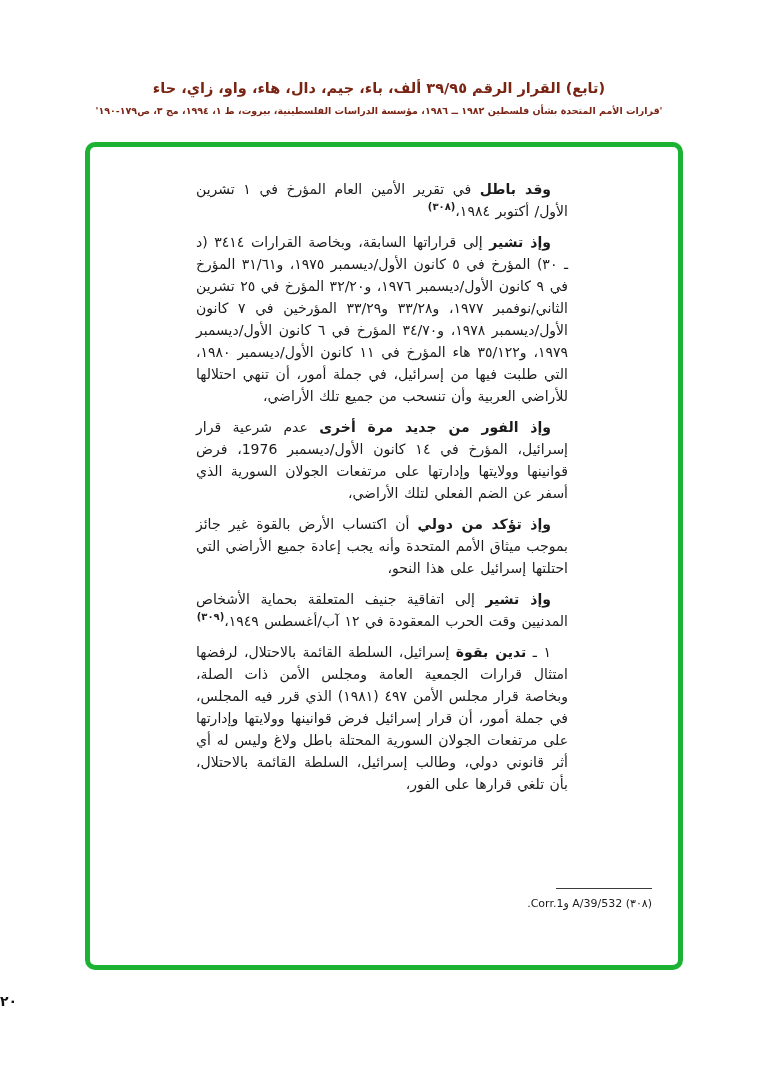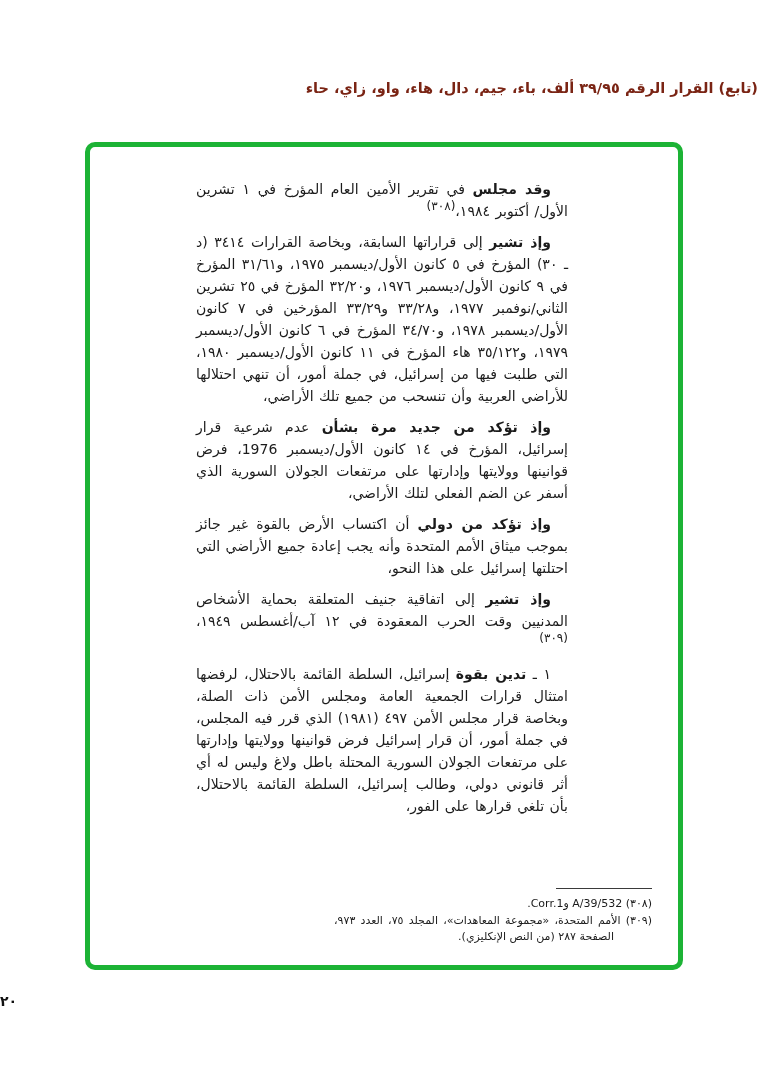--- a/index.html
+++ b/index.html
@@ -5,21 +5,21 @@
   html,body{margin:0;padding:0;}
   body{
     width:758px;height:1078px;position:relative;background:#ffffff;
     font-family:"DejaVu Sans", sans-serif;overflow:hidden;
   }
   .page{position:absolute;inset:0;background:#fff;}
 
   
   .header-title{
     position:absolute;top:80px;left:0;right:0;
-    direction:rtl;
+    text-align:center;direction:rtl;
     font-size:14.5px;font-weight:bold;
     color:var(--header-text,#7a2414);
     letter-spacing:0;
   }
   .header-source{
     position:absolute;top:105px;left:0;right:0;
     text-align:center;direction:rtl;
     font-size:9.5px;font-weight:bold;
     color:var(--header-text,#7a2414);
   }
@@ -37,21 +37,21 @@
   .doc-text{
     position:absolute;top:31px;right:110px;width:372px;
     direction:rtl;text-align:justify;
     font-size:14px;line-height:22px;
     color:var(--body-text,#1b1b1b);
     word-spacing:1px;
   }
   .para{margin:0 0 9px 0;text-indent:17px;}
   .para:last-child{margin-bottom:0;}
   .lead{font-weight:bold;}
-  .fn-ref{font-size:12px;vertical-align:6px;line-height:0;}
+  .fn-ref{font-size:10px;vertical-align:6px;line-height:0;font-weight:bold;}
 
   
   .footnotes{
     position:absolute;top:741px;right:26px;width:318px;
     direction:rtl;text-align:right;
     font-size:11px;line-height:16.5px;
     color:var(--body-text,#1b1b1b);
     margin-left:31px;
   }
   .fn-sep{
@@ -70,42 +70,42 @@
     color:#111;
   }
 </style>
 </head>
 <body>
 
 <div class="page">
 
   <div class="header-title">(تابع) القرار الرقم ٣٩/٩٥ ألف، باء، جيم، دال، هاء، واو، زاي، حاء</div>
 
+  <div class="header-source">'قرارات الأمم المتحدة بشأن فلسطين ١٩٨٢ ــ ١٩٨٦، مؤسسة الدراسات الفلسطينية، بيروت، ط ١، ١٩٩٤، مج ٣، ص١٧٩-١٩٠'</div>
 
   <div class="green-box">
 
     <div class="doc-text">
 
-      <p class="para"><b class="lead">وقد مجلس</b> <span>في تقرير الأمين العام المؤرخ في ١ تشرين الأول/ أكتوبر ١٩٨٤،</span><sup class="fn-ref">(٣٠٨)</sup></p>
+      <p class="para"><b class="lead">وقد باطل</b> <span>في تقرير الأمين العام المؤرخ في ١ تشرين الأول/ أكتوبر ١٩٨٤،</span><sup class="fn-ref">(٣٠٨)</sup></p>
 
       <p class="para"><b class="lead">وإذ تشير</b> <span>إلى قراراتها السابقة، وبخاصة القرارات ٣٤١٤ (د ـ ٣٠) المؤرخ في ٥ كانون الأول/ديسمبر ١٩٧٥، و٣١/٦١ المؤرخ في ٩ كانون الأول/ديسمبر ١٩٧٦، و٣٢/٢٠ المؤرخ في ٢٥ تشرين الثاني/نوفمبر ١٩٧٧، و٣٣/٢٨ و٣٣/٢٩ المؤرخين في ٧ كانون الأول/ديسمبر ١٩٧٨، و٣٤/٧٠ المؤرخ في ٦ كانون الأول/ديسمبر ١٩٧٩، و٣٥/١٢٢ هاء المؤرخ في ١١ كانون الأول/ديسمبر ١٩٨٠، التي طلبت فيها من إسرائيل، في جملة أمور، أن تنهي احتلالها للأراضي العربية وأن تنسحب من جميع تلك الأراضي،</span></p>
 
-      <p class="para"><b class="lead">وإذ تؤكد من جديد مرة بشأن</b> <span>عدم شرعية قرار إسرائيل، المؤرخ في ١٤ كانون الأول/ديسمبر 1976، فرض قوانينها وولايتها وإدارتها على مرتفعات الجولان السورية الذي أسفر عن الضم الفعلي لتلك الأراضي،</span></p>
+      <p class="para"><b class="lead">وإذ الفور من جديد مرة أخرى</b> <span>عدم شرعية قرار إسرائيل، المؤرخ في ١٤ كانون الأول/ديسمبر 1976، فرض قوانينها وولايتها وإدارتها على مرتفعات الجولان السورية الذي أسفر عن الضم الفعلي لتلك الأراضي،</span></p>
 
       <p class="para"><b class="lead">وإذ تؤكد من دولي</b> <span>أن اكتساب الأرض بالقوة غير جائز بموجب ميثاق الأمم المتحدة وأنه يجب إعادة جميع الأراضي التي احتلتها إسرائيل على هذا النحو،</span></p>
 
       <p class="para"><b class="lead">وإذ تشير</b> <span>إلى اتفاقية جنيف المتعلقة بحماية الأشخاص المدنيين وقت الحرب المعقودة في ١٢ آب/أغسطس ١٩٤٩،</span><sup class="fn-ref">(٣٠٩)</sup></p>
 
       <p class="para"><span>١ ـ</span> <b class="lead">تدين بقوة</b> <span>إسرائيل، السلطة القائمة بالاحتلال، لرفضها امتثال قرارات الجمعية العامة ومجلس الأمن ذات الصلة، وبخاصة قرار مجلس الأمن ٤٩٧ (١٩٨١) الذي قرر فيه المجلس، في جملة أمور، أن قرار إسرائيل فرض قوانينها وولايتها وإدارتها على مرتفعات الجولان السورية المحتلة باطل ولاغ وليس له أي أثر قانوني دولي، وطالب إسرائيل، السلطة القائمة بالاحتلال، بأن تلغي قرارها على الفور،</span></p>
 
     </div>
 
     <div class="footnotes">
       <div class="fn-sep"></div>
       <p class="footnote">(٣٠٨) A/39/532 وCorr.1.</p>
-      <p class="footnote">(٣٠٩) الأمم المتحدة، «مجموعة المعاهدات»، المجلد ٧٥، العدد ٩٧٣، الصفحة ٢٨٧ (من النص الإنكليزي).</p>
     </div>
 
   </div>
 
   <div class="page-number">٢٠</div>
 
 </div>
 
 </body></html>

